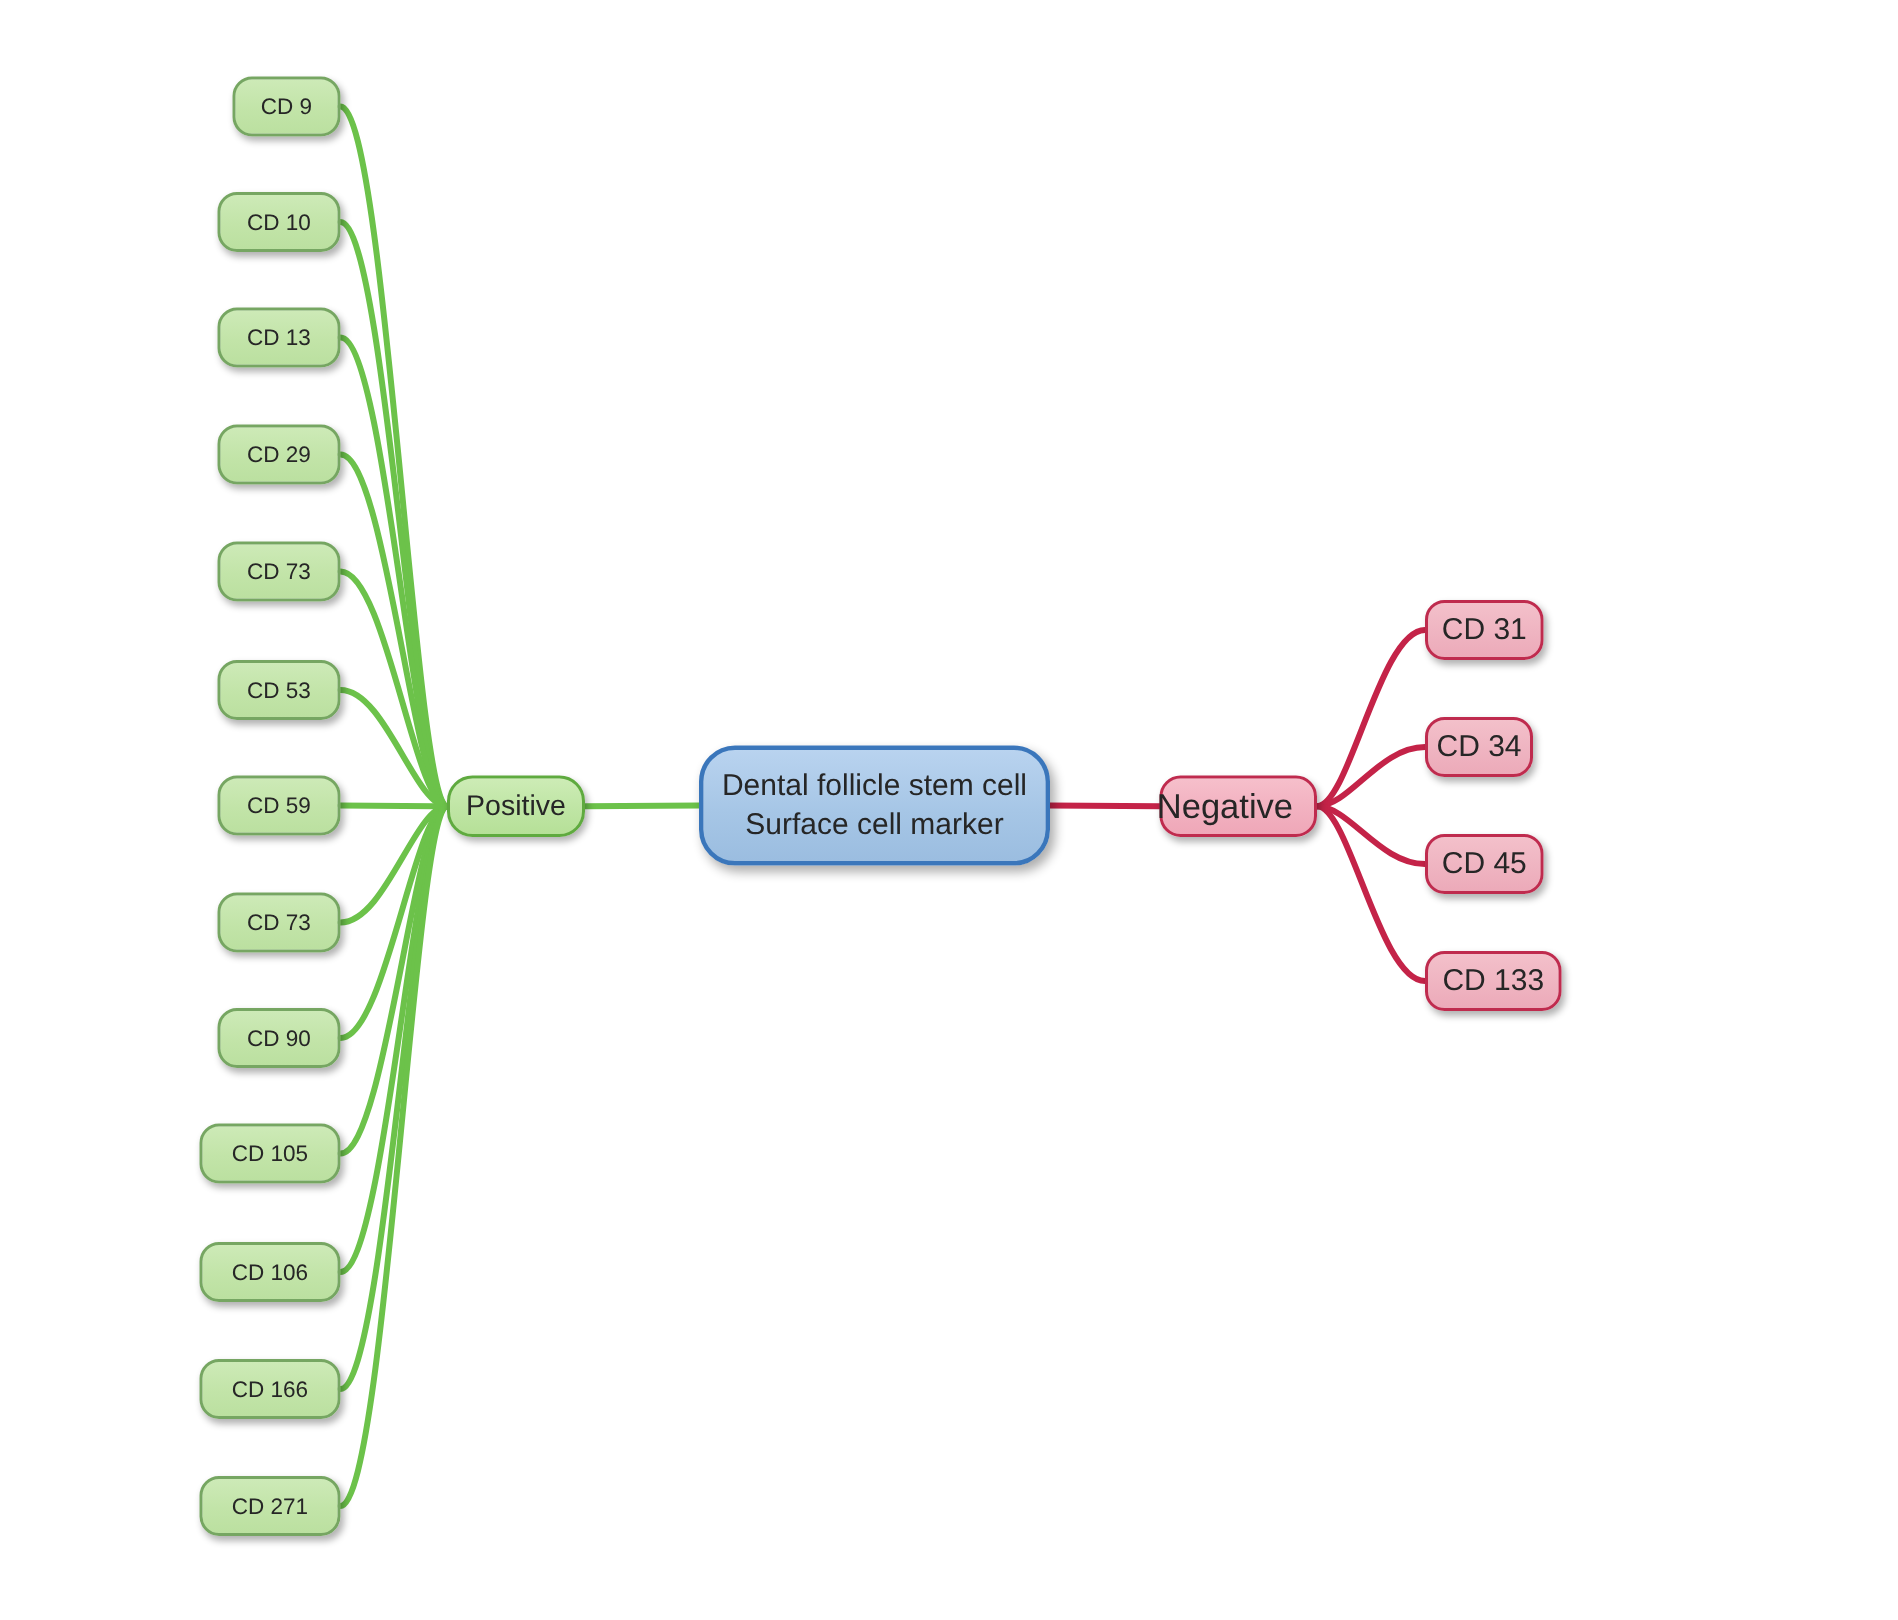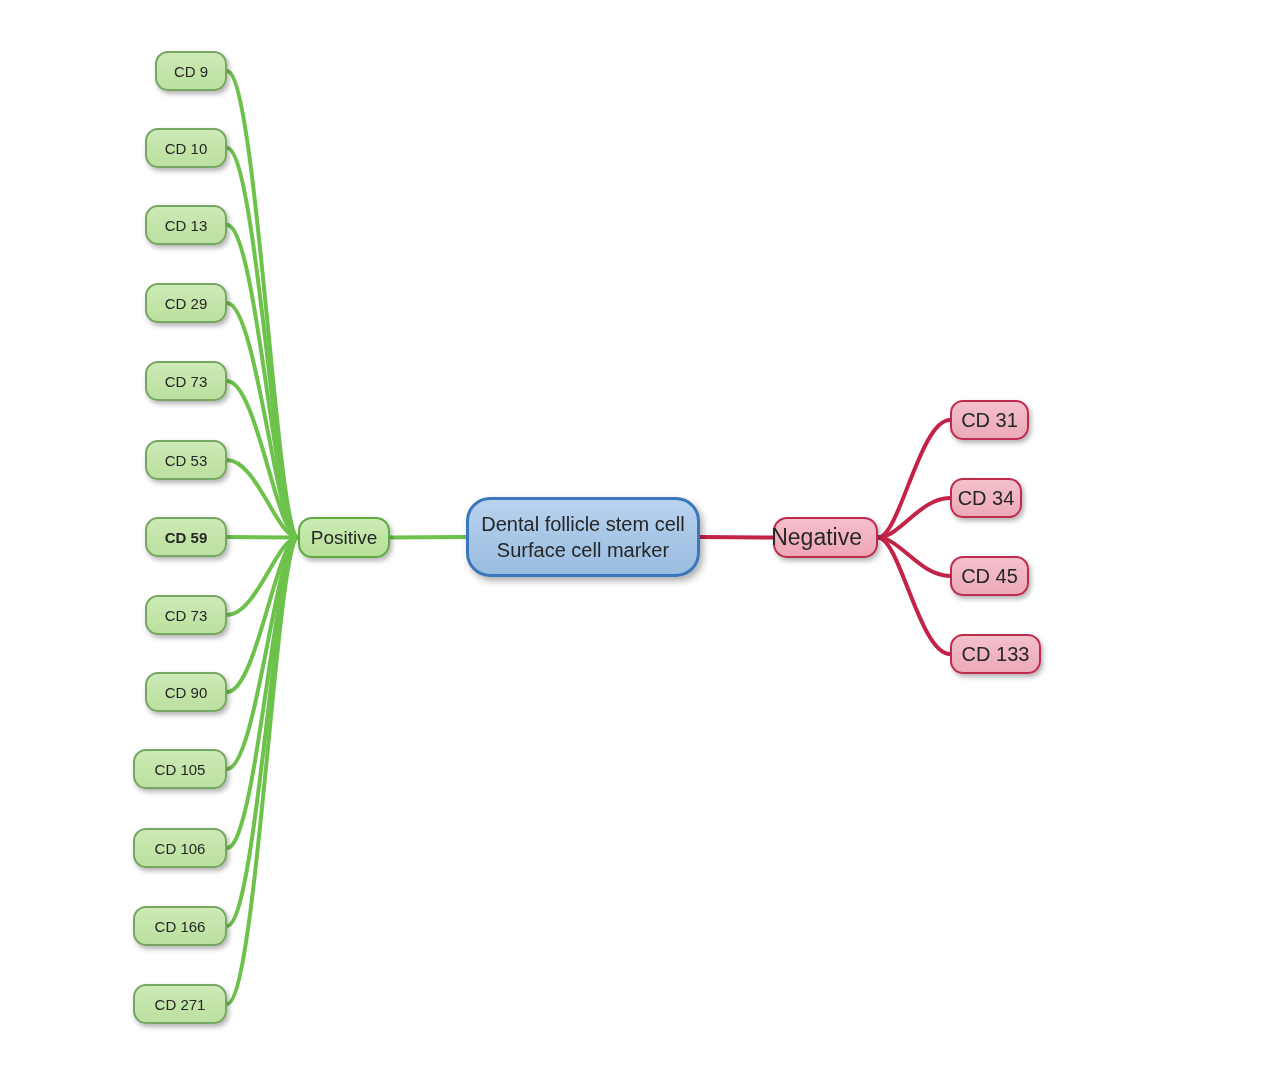--- a/index.html
+++ b/index.html
@@ -110,21 +110,21 @@
       <path d="M 950 498 C 919.76 498, 899.6 537.5, 878 537.5" fill="none" stroke="#c42348" stroke-width="4" stroke-linecap="round"></path>
       <path d="M 950 576 C 919.76 576, 899.6 537.5, 878 537.5" fill="none" stroke="#c42348" stroke-width="4" stroke-linecap="round"></path>
       <path d="M 950 654 C 919.76 654, 899.6 537.5, 878 537.5" fill="none" stroke="#c42348" stroke-width="4" stroke-linecap="round"></path>
     </svg>
 
   <div class="node node-root" id="root-node" style="left: 466px; top: 497px; width: 234px; height: 80px;">
     <span class="root-line">Dental follicle stem cell</span>
     <span class="root-line">Surface cell marker</span>
   </div>
 
-  <div class="node node-branch-green" id="branch-positive" style="left: 298px; top: 517px; width: 92px; height: 41px;">
+  <div class="node node-branch-green" id="branch-positive" style="left: 298px; top: 517px; width: 92px; height: 41px; border-radius: 17px;">
     <span>Positive</span>
   </div>
 
   <div class="node node-branch-red" id="branch-negative" style="left: 773px; top: 517px; width: 105px; height: 41px;">
     <span>Negative</span>
   </div>
 
   <div id="leaf-host">
       <div class="node node-leaf-green" style="left: 155px; top: 51px; width: 72px; height: 40px;">
         <span>CD 9</span>
@@ -137,21 +137,21 @@
       </div>
       <div class="node node-leaf-green" style="left: 145px; top: 283px; width: 82px; height: 40px;">
         <span>CD 29</span>
       </div>
       <div class="node node-leaf-green" style="left: 145px; top: 361px; width: 82px; height: 40px;">
         <span>CD 73</span>
       </div>
       <div class="node node-leaf-green" style="left: 145px; top: 440px; width: 82px; height: 40px;">
         <span>CD 53</span>
       </div>
-      <div class="node node-leaf-green" style="left: 145px; top: 517px; width: 82px; height: 40px; font-weight: bold;">
+      <div class="node node-leaf-green" style="left: 145px; top: 517px; width: 82px; height: 40px;">
         <span>CD 59</span>
       </div>
       <div class="node node-leaf-green" style="left: 145px; top: 595px; width: 82px; height: 40px;">
         <span>CD 73</span>
       </div>
       <div class="node node-leaf-green" style="left: 145px; top: 672px; width: 82px; height: 40px;">
         <span>CD 90</span>
       </div>
       <div class="node node-leaf-green" style="left: 133px; top: 749px; width: 94px; height: 40px;">
         <span>CD 105</span>

